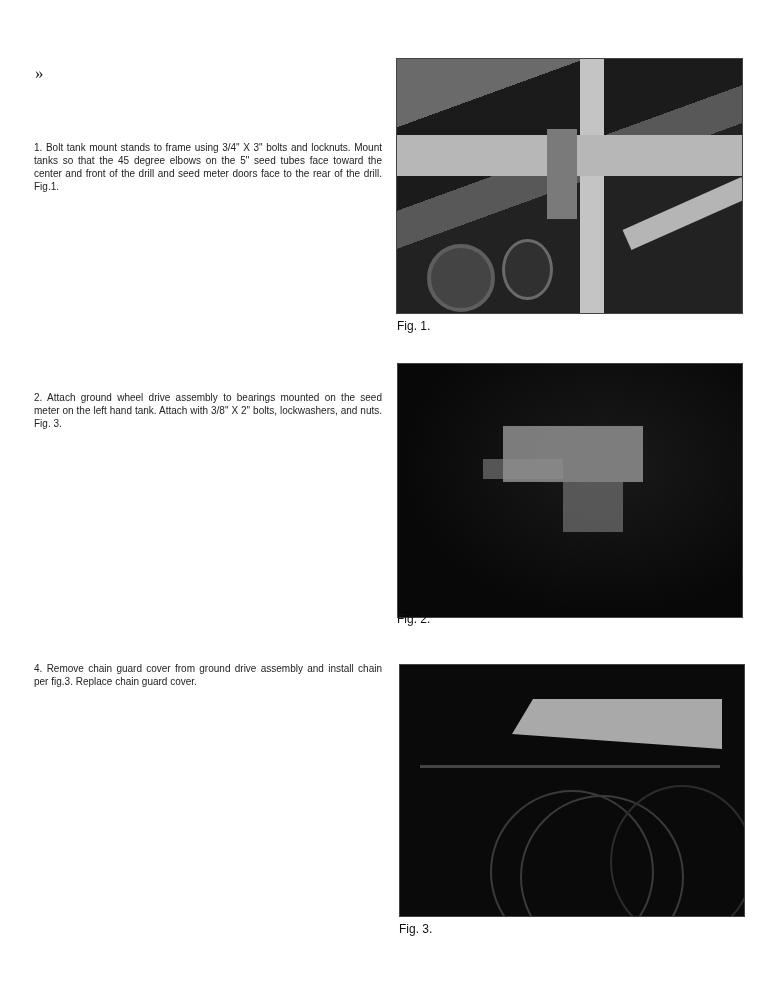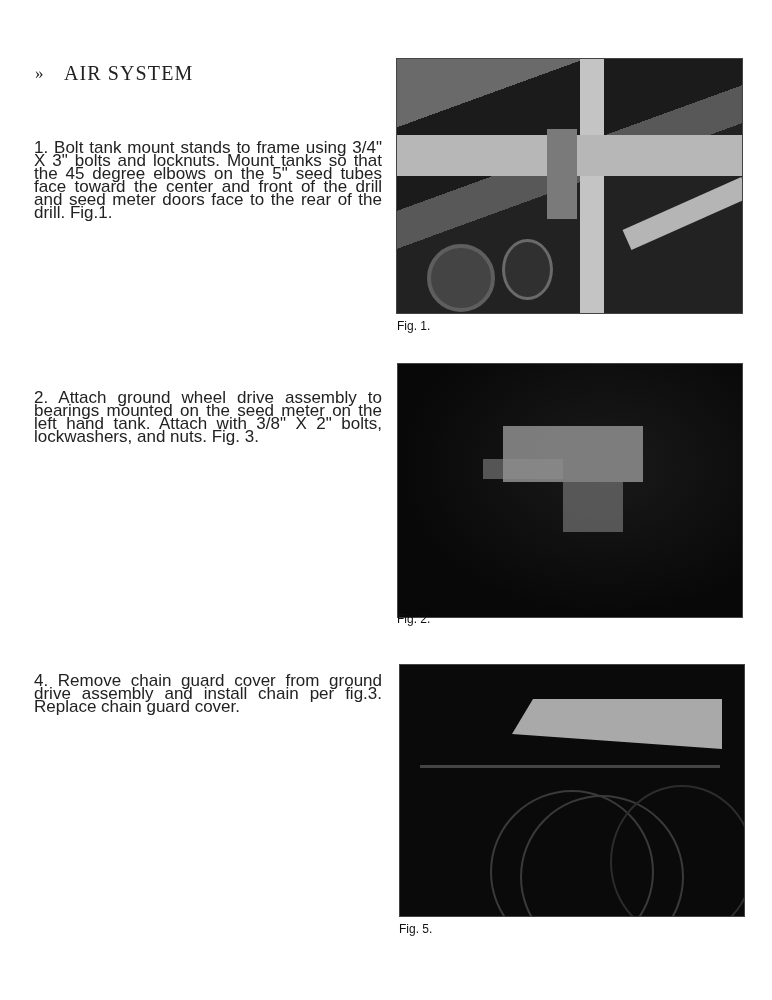--- a/index.html
+++ b/index.html
@@ -36,21 +36,21 @@
     }
     .title .line {
       display: block;
       padding-left: 29px;
       white-space: nowrap;
     }
     .para {
       position: absolute;
       left: 34px;
       width: 348px;
-      font-size: 17px;
+      font-size: 10px;
       line-height: 13px;
       color: #222;
       text-align: justify;
       margin: 0;
     }
     .photo {
       position: absolute;
       background: #0b0b0b;
       border: 1px solid #444;
       overflow: hidden;
@@ -122,28 +122,27 @@
       position: absolute; left: 20px; top: 100px; width: 300px; height: 3px; background: #444;
     }
   </style>
 </head>
 <body>
 
 <div>
 
   <h1 class="title">
     <span class="marker">»</span>
-    <span class="line">AIR SYSTEM</span>
   </h1>
 
   <p class="para" style="top:141px;">1. Bolt tank mount stands to frame using 3/4" X 3" bolts and locknuts. Mount tanks so that the 45 degree elbows on the 5" seed tubes face toward the center and front of the drill and seed meter doors face to the rear of the drill. Fig.1.</p>
 
   <p class="para" style="top:391px;">2. Attach ground wheel drive assembly to bearings mounted on the seed meter on the left hand tank. Attach with 3/8" X 2" bolts, lockwashers, and nuts. Fig. 3.</p>
 
-  <p class="para" style="top:662px;margin-top:12px;">4. Remove chain guard cover from ground drive assembly and install chain per fig.3. Replace chain guard cover.</p>
+  <p class="para" style="top:662px;">4. Remove chain guard cover from ground drive assembly and install chain per fig.3. Replace chain guard cover.</p>
 
   <div class="photo" id="photo-1">
     <div class="box"></div>
     <div class="brace"></div>
     <div class="tire"></div>
     <div class="tire2"></div>
   </div>
   <div class="caption" style="left:397px; top:319px;">Fig. 1.</div>
 
   <div class="photo" id="photo-2">
@@ -153,15 +152,15 @@
   </div>
   <div class="caption" style="left:397px; top:612px;">Fig. 2.</div>
 
   <div class="photo" id="photo-3">
     <div class="guard"></div>
     <div class="strip"></div>
     <div class="wheel w1"></div>
     <div class="wheel w2"></div>
     <div class="wheel w3"></div>
   </div>
-  <div class="caption" style="left:399px; top:922px;">Fig. 5.</div>
+  <div class="caption" style="left:399px; top:922px;">Fig. 3.</div>
 
 </div>
 
 </body></html>

